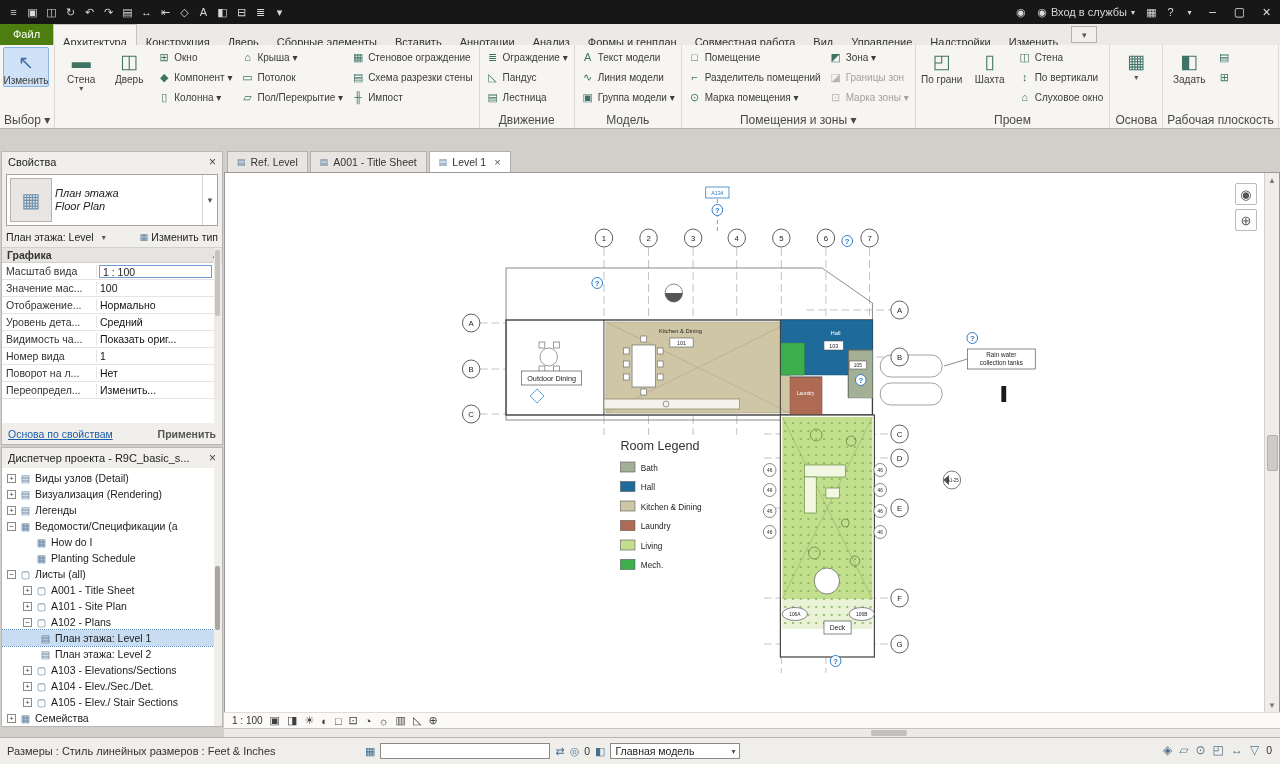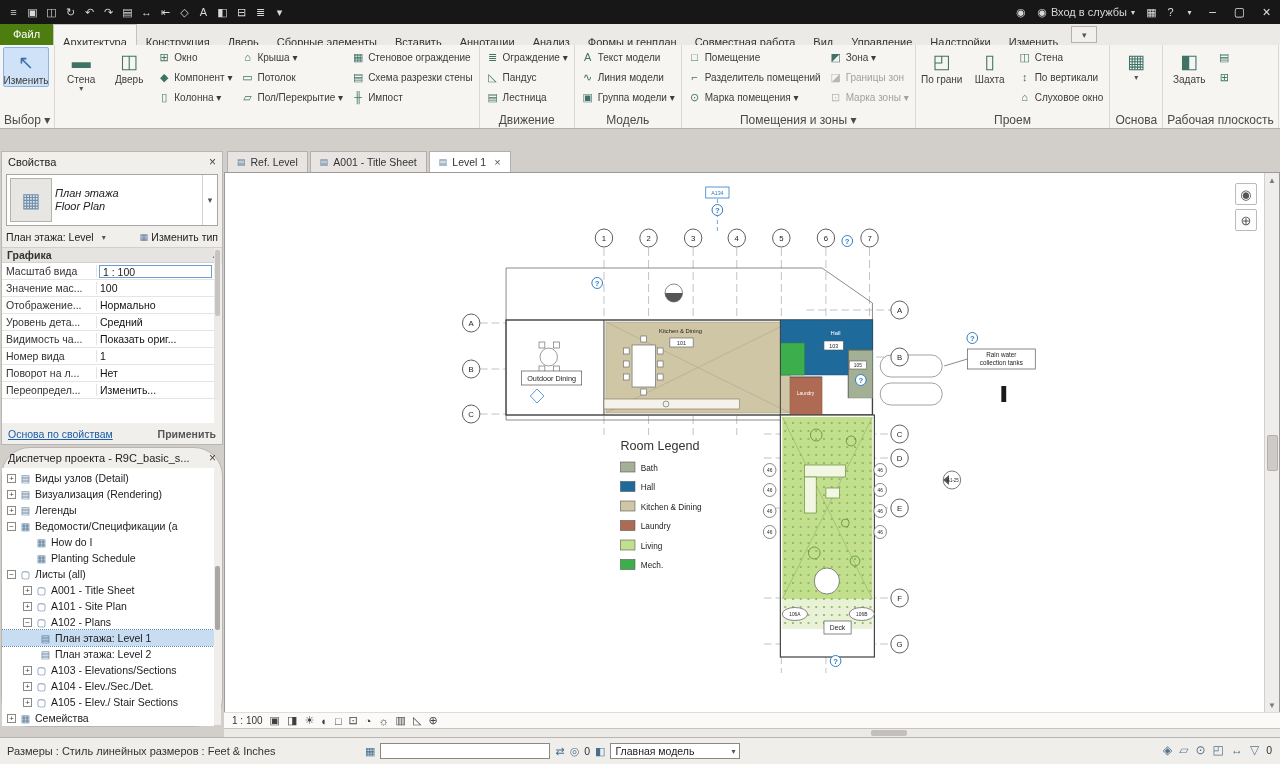--- a/index.html
+++ b/index.html
@@ -38,21 +38,21 @@
   .rbs { display:flex; align-items:center; height:20px; gap:3px; padding:0 3px; font-size:10px; color:#3c3c3c; white-space:nowrap; }
   .rbs .sic { width:14px; height:14px; font-size:11px; line-height:14px; text-align:center; color:#3e7366; }
   .rbs.dis { color:#a3a19e; }
   .rbs.dis .sic { color:#b9b7b4; }
 
   
   .main { flex:1; display:flex; background:#d2cfcb; position:relative; min-height:0; }
   .dock { width:224px; flex:0 0 auto; display:flex; flex-direction:column; padding-top:22px; }
   .panel { background:#f1efec; border:1px solid #b8b5b2; display:flex; flex-direction:column; position:relative; margin:0 1px; }
   .props { height:294px; flex:0 0 auto; }
-  .browser { height:280px; flex:0 0 auto; margin-top:2px;border-radius:29px; }
+  .browser { height:280px; flex:0 0 auto; margin-top:2px; }
   .phead { height:20px; display:flex; align-items:center; padding:0 6px; font-size:11px; color:#1d1d1d; flex:0 0 auto; }
   .phead .x { margin-left:auto; color:#444; font-size:12px; }
 
   .typebox { margin:2px 4px 3px 4px; background:#fff; border:1px solid #a7a4a1; height:52px; display:flex; align-items:center; }
   .typeimg { width:42px; height:44px; margin:3px; background:#e8e6e3; border:1px solid #b5b2af; display:flex; align-items:center; justify-content:center; font-size:20px; color:#6b8eae; }
   .typetext { font-size:11px; line-height:13px; color:#222;font-style:italic; }
   .typecombo { margin-left:auto; width:15px; align-self:stretch; border-left:1px solid #d4d1ce; display:flex; align-items:center; justify-content:center; color:#555; font-size:9px; }
   .typerow { display:flex; align-items:center; margin:0 4px 2px 4px; font-size:10.5px; gap:8px; height:16px; }
   .typerow .caret { font-size:8px; color:#555; }
   .edittype { margin-left:auto; display:flex; gap:3px; align-items:center; color:#222; }

